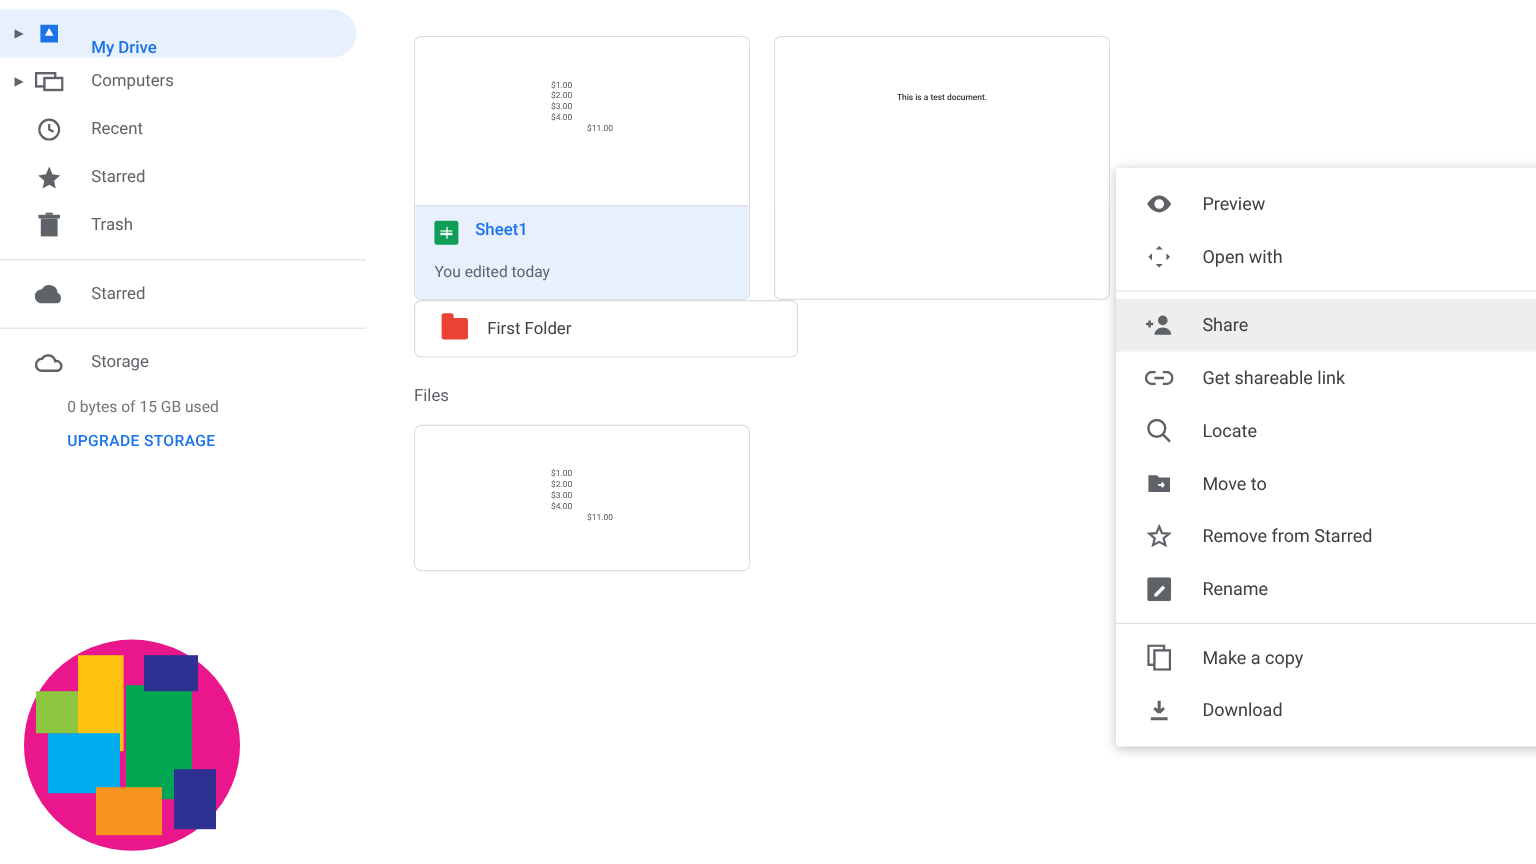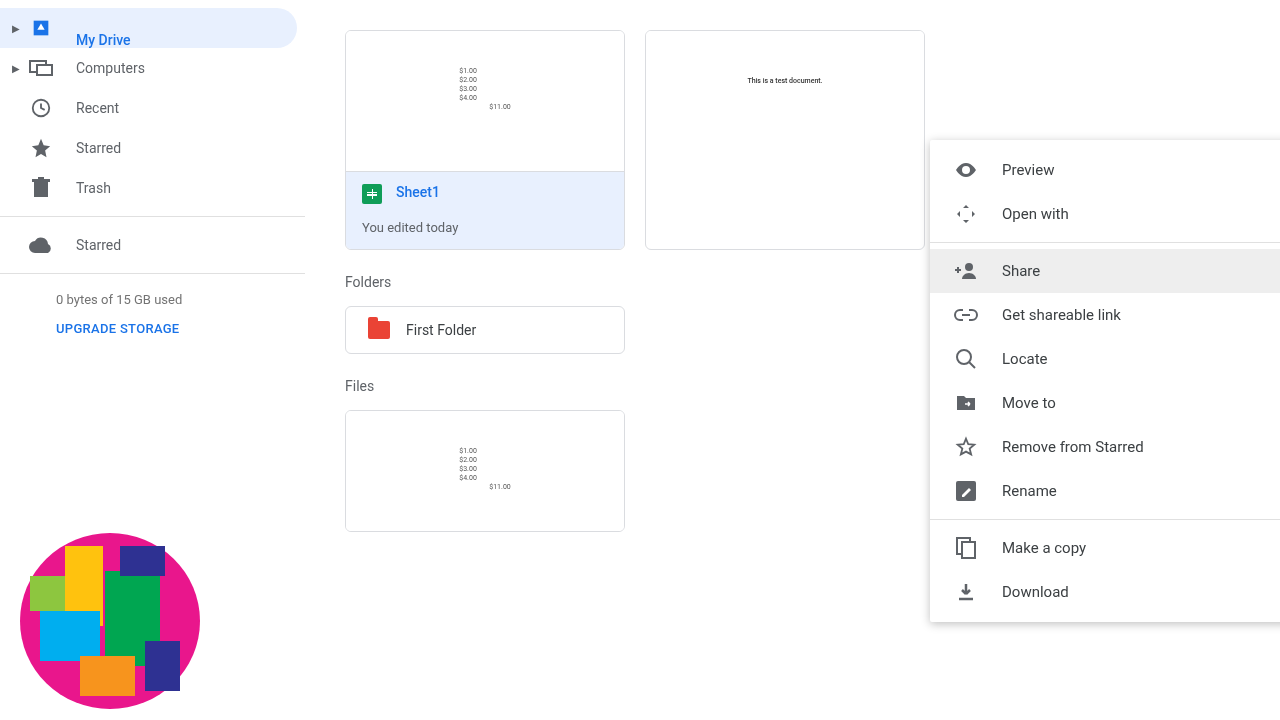--- a/index.html
+++ b/index.html
@@ -23,21 +23,21 @@
 .file-card .sheet-preview { line-height: 1.3; }
 .file-card .doc-preview { font-size: 7px; font-weight: 500; color: #333; padding-top: 46px; }
 .file-card .meta { border-top: 1px solid #dadce0; padding: 12px 16px 14px; }
 .file-card.selected .meta { background: #e8f0fe; }
 .meta-top { display: flex; align-items: flex-start; gap: 14px; margin-bottom: 8px; }
 .sheets-icon { width: 20px; height: 20px; background: #0f9d58; border-radius: 2px; display:flex; align-items:center; justify-content:center; }
 .sheets-icon::after { content:""; display:block; width:10px; height:10px; background: linear-gradient(#fff,#fff) center/1px 100% no-repeat, linear-gradient(#fff,#fff) center/100% 1px no-repeat, linear-gradient(#fff,#fff) 0 33%/100% 1px no-repeat, linear-gradient(#fff,#fff) 0 66%/100% 1px no-repeat; }
 .file-name { color: #1a73e8; font-size: 14px; font-weight: 500; }
 .file-sub { font-size: 13px; color: #5f6368; margin-top: 16px; }
 .section-heading { font-size: 14px; color: #5f6368; margin: 24px 0 16px; }
-.folder-card { display: inline-flex; align-items: center; gap: 16px; border: 1px solid #dadce0; border-radius: 6px; padding: 14px 22px; width: 280px; }
+.folder-card { display: inline-flex; align-items: center; gap: 16px; border: 1px solid #dadce0; border-radius: 6px; padding: 14px 22px; width: 320px; }
 .folder-icon { width: 22px; height: 18px; background: #ea4335; border-radius: 2px; position: relative; }
 .folder-icon::before { content:""; position:absolute; top:-4px; left:0; width:10px; height:6px; background:#ea4335; border-radius:2px 2px 0 0; }
 .folder-name { font-size: 14px; color: #3c4043; }
 .file-card.small { width: 280px; }
 .file-card.small .preview { height: 120px; }
 .context-menu { position: absolute; left: 625px; top: 140px; width: 430px; background: #fff; box-shadow: 0 2px 10px rgba(0,0,0,.25); border-radius: 2px; padding: 8px 0; }
 .menu-item { display: flex; align-items: center; height: 44px; padding: 0 24px; cursor: pointer; position: relative; }
 .menu-item:hover, .menu-item.hover { background: #eeeeee; }
 .menu-icon { width: 24px; height: 24px; display:flex; align-items:center; justify-content:center; color: #5f6368; margin-right: 24px; }
 .menu-label { font-size: 15px; color: #3c4043; }
@@ -104,20 +104,29 @@
     <div class="nav-item">
       <span class="expand"></span>
       <span class="nav-icon">
         <svg width="24" height="16" viewBox="0 0 24 16">
             <path d="M19 16H6a6 6 0 010-12 7 7 0 0113 3 5 5 0 010 9z" fill="#5f6368"></path>
           </svg>
       </span>
       <span class="nav-label">Starred</span>
     </div>
     <div class="divider"></div>
+    <div class="nav-item">
+      <span class="expand"></span>
+      <span class="nav-icon">
+        <svg width="24" height="16" viewBox="0 0 24 16">
+            <path d="M19 15H6a5 5 0 010-10 6 6 0 0111 2 4 4 0 012 8z" fill="none" stroke="#5f6368" stroke-width="2"></path>
+          </svg>
+      </span>
+      <span class="nav-label">Storage</span>
+    </div>
     <div class="storage-block">
       <div class="storage-usage">0 bytes of 15 GB used</div>
       <div class="upgrade">UPGRADE STORAGE</div>
     </div>
   </div>
 
   <div class="content">
     <div class="cards-row">
       <div class="file-card selected">
         <div class="preview">
@@ -135,21 +144,20 @@
             <span class="file-name">Sheet1</span>
           </div>
           <div class="file-sub">You edited today</div>
         </div>
       </div>
       <div class="file-card">
         <div class="preview doc-preview">This is a test document.</div>
       </div>
     </div>
 
-    <div class="section-heading">Folders</div>
     <div class="folder-card">
       <span class="folder-icon"></span>
       <span class="folder-name">First Folder</span>
     </div>
 
     <div class="section-heading">Files</div>
     <div class="file-card small">
       <div class="preview">
         <div class="sheet-preview">
           <div>$1.00</div>

